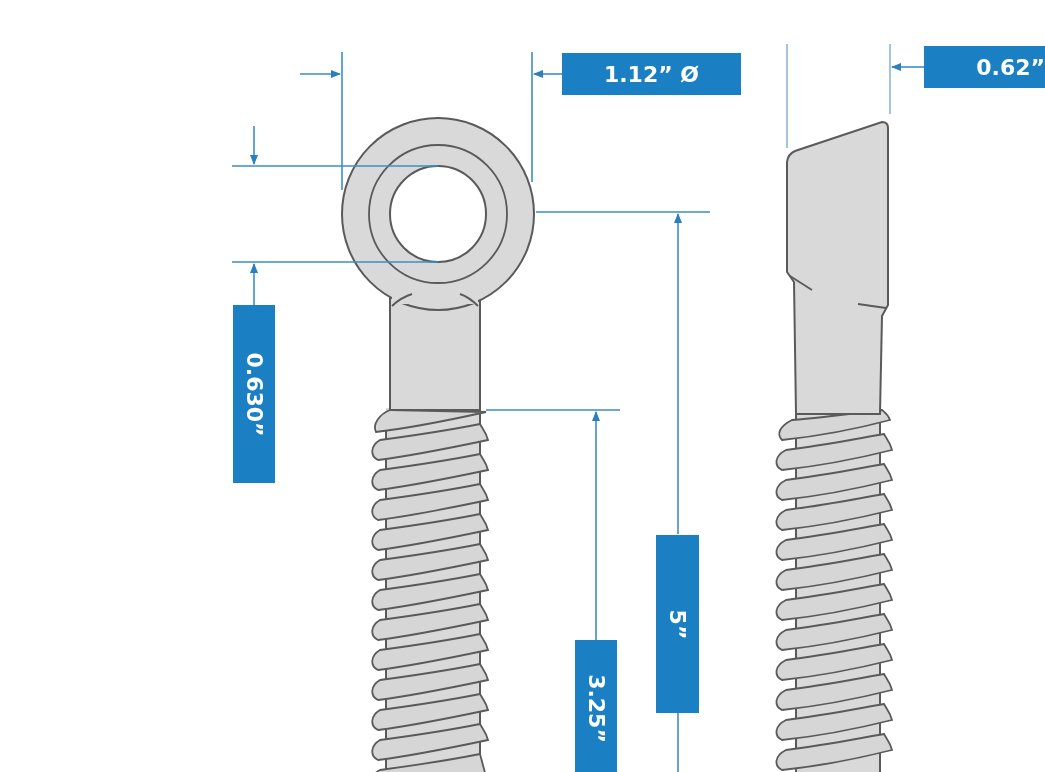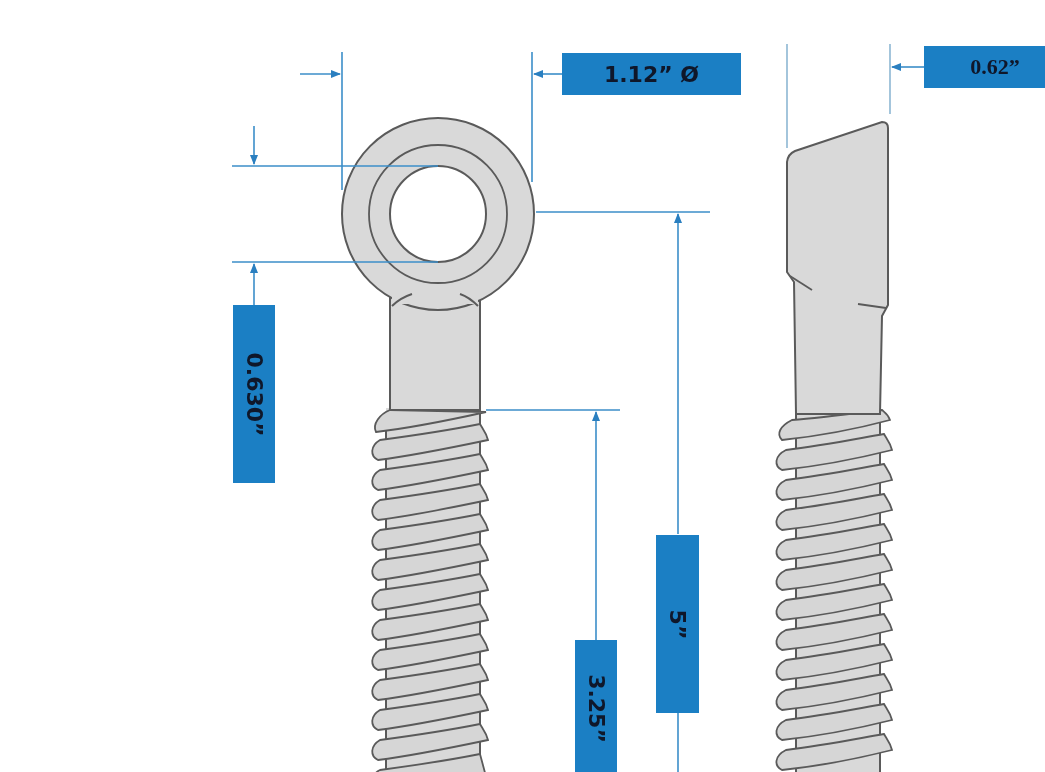--- a/index.html
+++ b/index.html
@@ -1,18 +1,18 @@
 <!DOCTYPE html>
 <html><head>
 <meta charset="utf-8">
 <style>
   html, body { margin:0; padding:0; background:#ffffff; }
   body { width:1045px; height:772px; overflow:hidden; position:relative; font-family:"DejaVu Sans", sans-serif; }
   svg { position:absolute; left:0; top:0; }
-  .dimbox { position:absolute; background:#1b7fc4; color:#0f172a; font-weight:bold; display:flex; align-items:center; justify-content:center; white-space:nowrap; }
+  .dimbox { position:absolute; background:#1b7fc4; color:#ffffff; font-weight:bold; display:flex; align-items:center; justify-content:center; white-space:nowrap; }
   .dimbox span { display:block; }
   .vert span { transform:rotate(90deg); }
 </style>
 </head>
 <body>
 
 <svg width="1045" height="772" viewBox="0 0 1045 772">
   <defs>
     <marker id="arr" markerWidth="10" markerHeight="10" refX="9" refY="5" orient="auto" markerUnits="userSpaceOnUse">
       <path d="M0,1 L10,5 L0,9 z" fill="#2a7fc0"></path>
@@ -96,21 +96,21 @@
     <line x1="787" y1="44" x2="787" y2="148" stroke="#8db7d3"></line>
     <line x1="890" y1="44" x2="890" y2="114" stroke="#8db7d3"></line>
     <line x1="924" y1="67" x2="892" y2="67" marker-end="url(#arr)"></line>
   </g>
 </svg>
 
 <div class="dimbox" style="left:562px;top:53px;width:179px;height:42px;font-size:22px;">
   <span>1.12” Ø</span>
 </div>
 
-<div class="dimbox" style="left:924px;top:46px;width:121px;height:42px;font-size:22px;justify-content:center;padding-left:21px;box-sizing:border-box;overflow:hidden;font-family:Liberation Serif, serif;">
+<div class="dimbox" style="left:924px;top:46px;width:121px;height:42px;font-size:22px;justify-content:flex-end;padding-left:21px;box-sizing:border-box;overflow:hidden;">
   <span>0.62”</span>
 </div>
 
 <div class="dimbox vert" style="left:233px;top:305px;width:42px;height:178px;font-size:22px;">
   <span>0.630”</span>
 </div>
 
 <div class="dimbox vert" style="left:656px;top:535px;width:43px;height:178px;font-size:22px;">
   <span>5”</span>
 </div>

